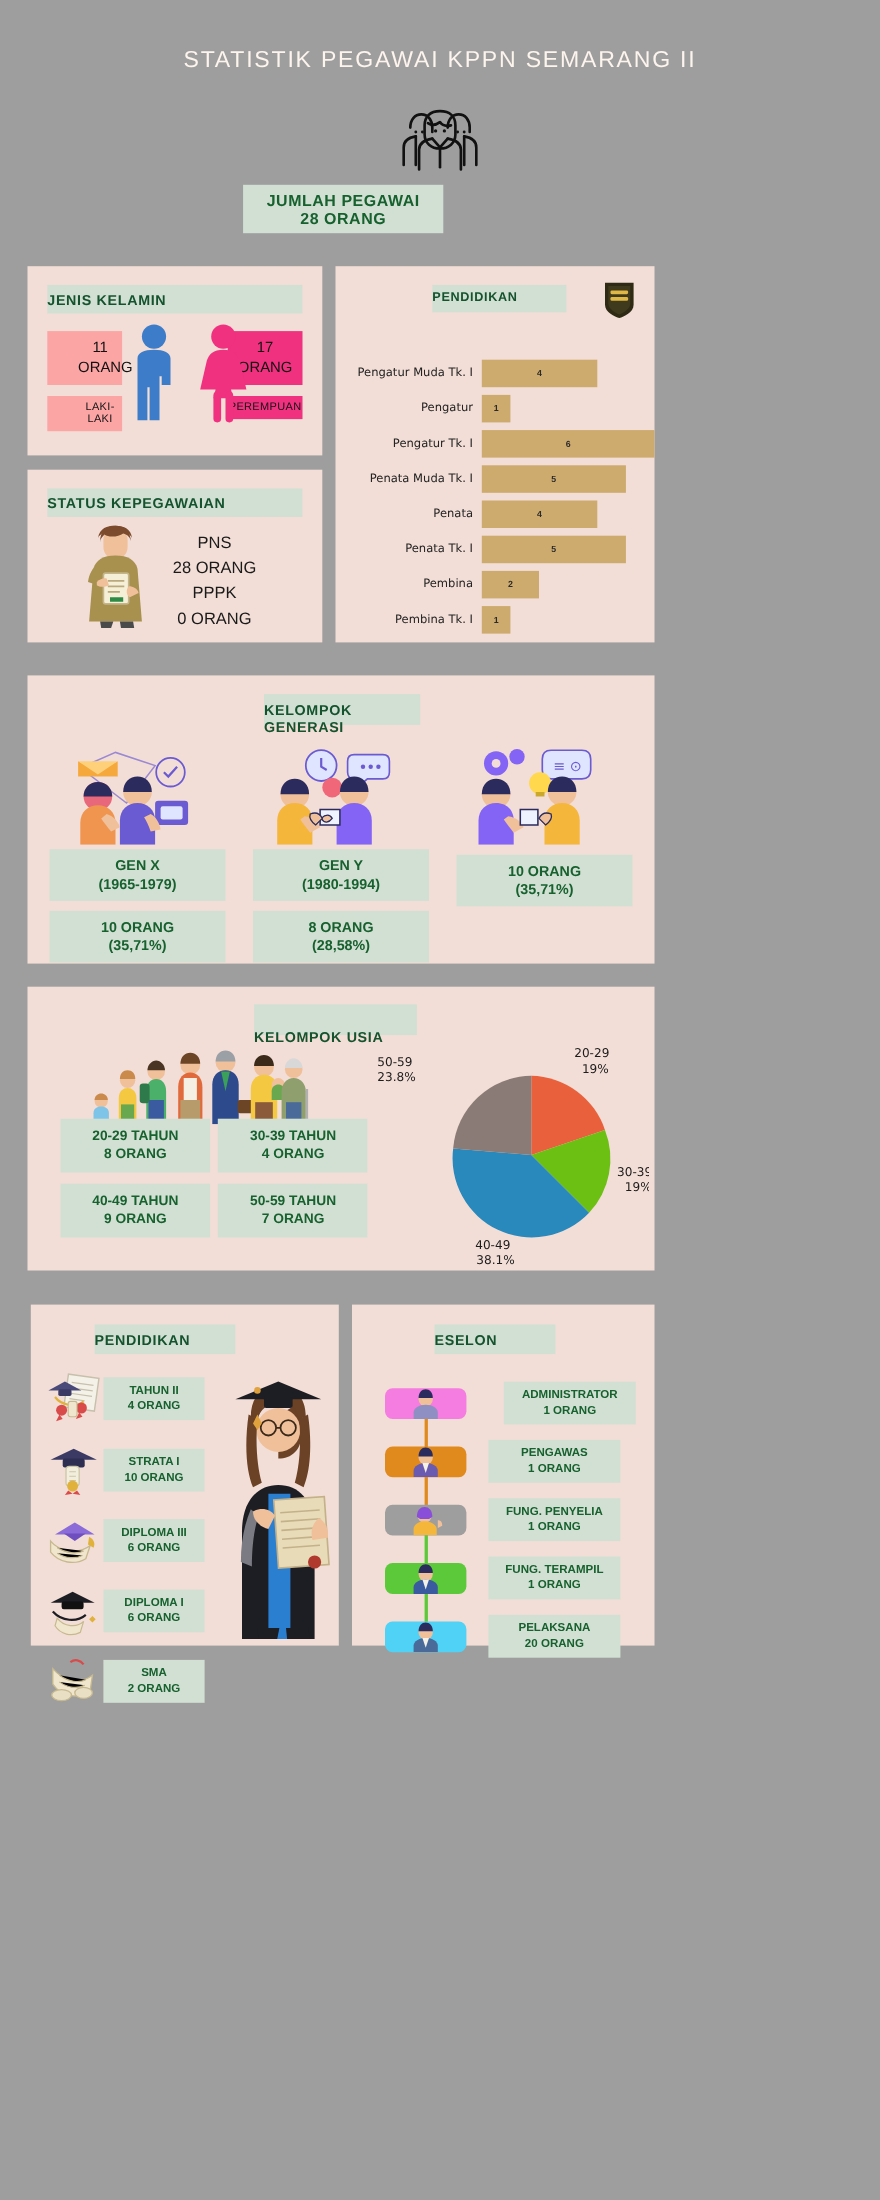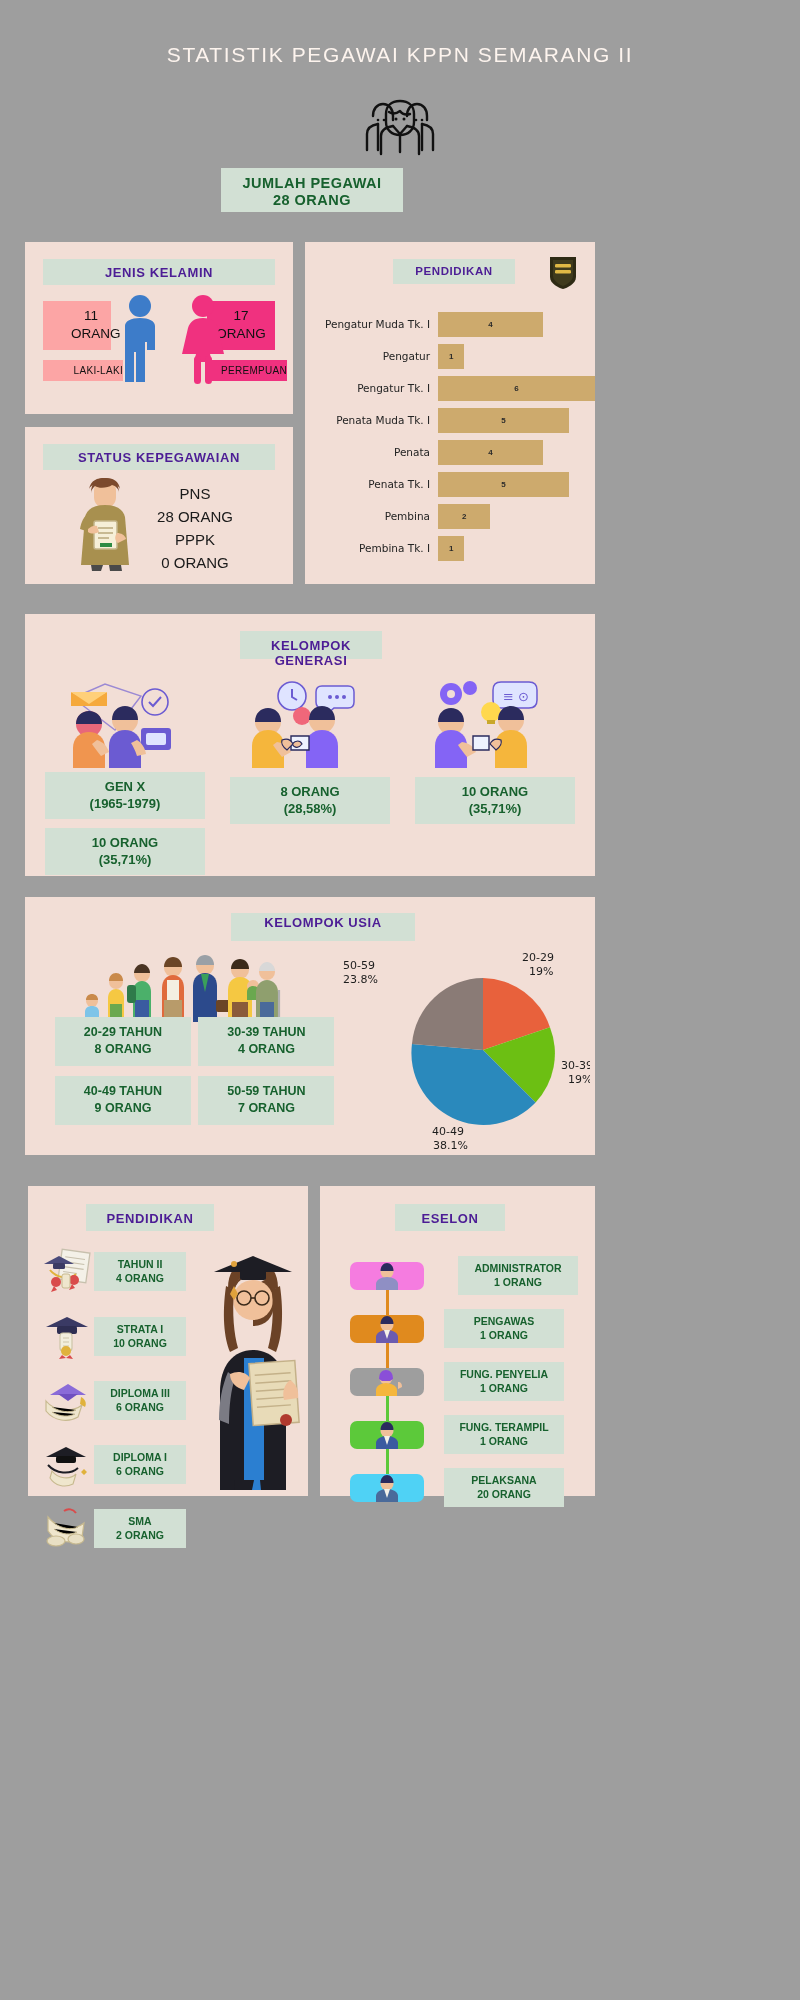--- a/index.html
+++ b/index.html
@@ -13,23 +13,23 @@
   }
   .page { position: relative; width: 800px; height: 2000px; }
 
   
   .card {
     position: absolute;
     background: #f2ded6;
   }
   .hdr {
     background: #d2e0d4;
-    color: #4c1d95;
+    color: #14532d;
     font-weight: bold;
-    text-align: center;
+    text-align: left;
     letter-spacing: .6px;
   }
   .chip {
     background: #d2e0d4;
     color: #17612e;
     font-weight: bold;
     text-align: center;
   }
 
   
@@ -59,33 +59,33 @@
   #gender-card { left: 25px; top: 242px; width: 268px; height: 172px; }
   #gender-card .hdr {
     position: absolute; left: 18px; top: 17px; width: 232px; height: 26px;
     font-size: 13px; padding-top: 6px;
   }
   .g-box {
     position: absolute; width: 68px; text-align: center; color: #111;
     font-size: 13.5px; line-height: 18px; padding: 6px 0 7px;
   }
   .g-lbl {
-    position: absolute; width: 80px; text-align: right; color: #111;
+    position: absolute; width: 68px; text-align: center; color: #111;
     font-size: 10px; padding: 5px 0 5px; letter-spacing: .3px;
   }
   .male { background: #fca5a5; padding-left: 28px; }
   .female { background: #f0317f; }
 
   
   #rank-card { left: 305px; top: 242px; width: 290px; height: 342px; }
   #rank-card .hdr {
     position: absolute; left: 88px; top: 17px; width: 122px; height: 25px;
     font-size: 11.5px; padding-top: 6px;
   }
-  .rank-rows { position: absolute; left: 8px; top: 66px; width: 282px; }
+  .rank-rows { position: absolute; left: 8px; top: 81px; width: 282px; }
   .rank-row { display: flex; align-items: center; height: 32px; }
   .rank-lbl {
     width: 125px; text-align: right; padding-right: 8px;
     font-size: 10.5px; color: #232323; font-family: "DejaVu Sans", sans-serif;
   }
   .rank-bar-wrap { flex: 1; position: relative; height: 25px; }
   .rank-bar {
     height: 25px; background: #cdaa6d; position: relative;
     display: flex; align-items: center; justify-content: center;
   }
@@ -109,22 +109,22 @@
     font-size: 13px; padding-top: 7px;
   }
   .gen-col { position: absolute; top: 62px; width: 160px; text-align: center; }
   .gen-art { height: 92px; position: relative; }
   .gen-chip1 { margin-top: 4px; font-size: 13px; line-height: 17px; padding: 6px 0 7px; }
   .gen-chip2 { margin-top: 9px; font-size: 13px; line-height: 17px; padding: 6px 0 7px; }
 
   
   #age-card { left: 25px; top: 897px; width: 570px; height: 258px; }
   #age-card .hdr {
-    position: absolute; left: 206px; top: 16px; width: 184px; height: 28px;
-    font-size: 13px; padding-top: 2px;
+    position: absolute; left: 206px; top: 16px; width: 148px; height: 28px;
+    font-size: 13px; padding-top: 22px;
   }
   .age-boxes { position: absolute; left: 30px; top: 120px; width: 290px; }
   .age-box {
     display: inline-block; width: 136px; margin: 0 3px 10px 0;
     font-size: 12.5px; line-height: 17px; padding: 7px 0 8px;
   }
   #pie-wrap { position: absolute; left: 300px; top: 48px; width: 265px; height: 205px; }
 
   
   #edu-card { left: 28px; top: 1186px; width: 280px; height: 310px; }
@@ -383,20 +383,24 @@
           <path d="M25 46c0-9 6-14 13-14s13 5 13 14z" fill="#2b2b5e"></path>
           <path d="M22 92V70c0-10 7-16 16-16s16 6 16 16v22z" fill="#f5b63c"></path>
           <circle cx="92" cy="44" r="13" fill="#f0c09a"></circle>
           <path d="M79 44c0-9 6-14 13-14s13 5 13 14z" fill="#2b2b5e"></path>
           <path d="M76 92V70c0-10 7-16 16-16s16 6 16 16v22z" fill="#8464f5"></path>
           <path d="M47 66c7 1 12 5 14 10l-9 5c-4-5-7-9-9-12z" fill="#f0c09a"></path>
           <path d="M61 60h18v14H61z" fill="#eef2ff" stroke="#2b2b5e" stroke-width="1.4"></path>
           <path d="M62 68c4-4 8-4 10 0-3 4-7 5-10 0z" fill="#f0c09a" stroke="#2b2b5e" stroke-width="1.2"></path>
           <path d="M52 64c5-2 9 0 11 4l-6 6c-4-3-6-7-5-10z" fill="#f0c09a" stroke="#2b2b5e" stroke-width="1.2"></path>
         </svg>
+      </div>
+      <div class="chip gen-chip1">
+        <div>GEN Y</div>
+        <div>(1980-1994)</div>
       </div>
       <div class="chip gen-chip2">
         <div>8 ORANG</div>
         <div>(28,58%)</div>
       </div>
     </div>
 
     <div class="gen-col" style="left:390px;">
       <div class="gen-art">
         <svg width="150" height="92" viewBox="0 0 150 92">

